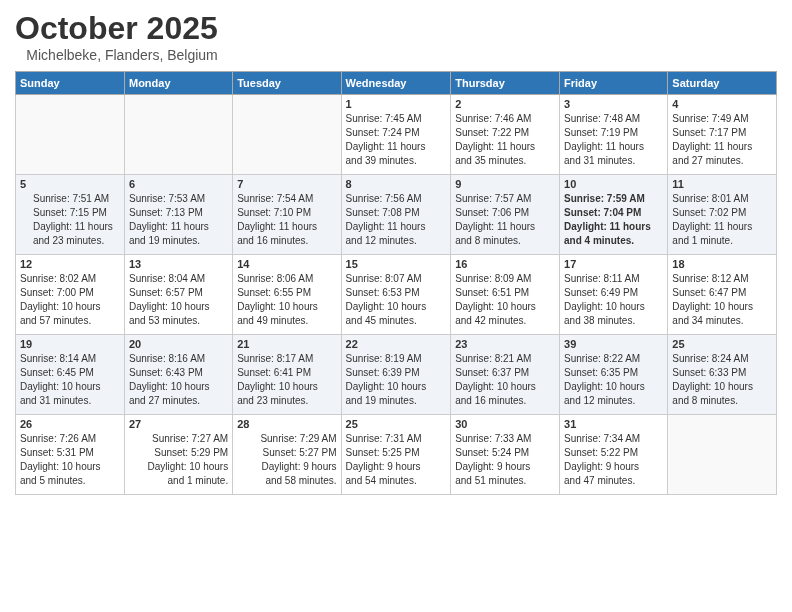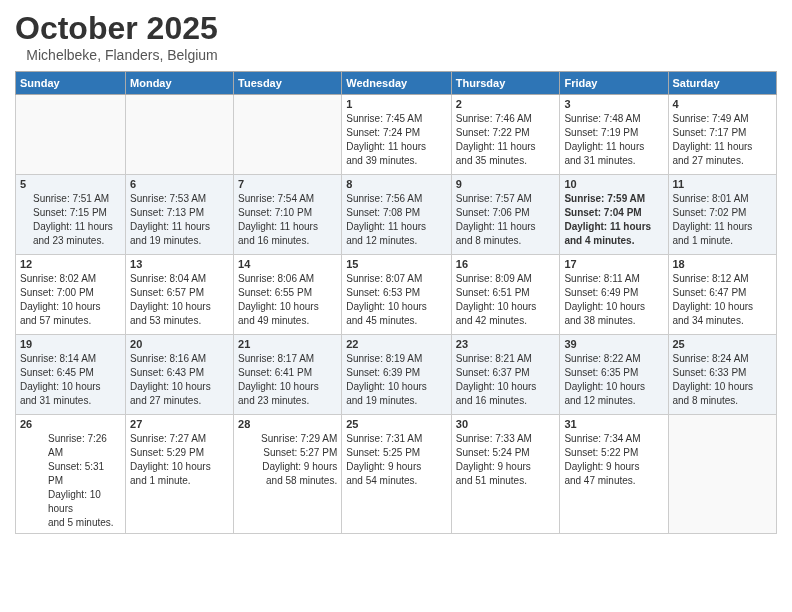--- a/index.html
+++ b/index.html
@@ -296,28 +296,28 @@
             <div class="day-number">25</div>
             <div class="day-info" style="white-space: pre-line;">Sunrise: 8:24 AM
 Sunset: 6:33 PM
 Daylight: 10 hours
 and 8 minutes.</div>
           </td>
         </tr>
         <tr>
           <td class="row-normal">
             <div class="day-number">26</div>
-            <div class="day-info" style="white-space: pre-line; margin-left: 28px;">Sunrise: 7:26 AM
+            <div class="day-info" style="white-space: pre-line;">Sunrise: 7:26 AM
 Sunset: 5:31 PM
 Daylight: 10 hours
 and 5 minutes.</div>
           </td>
           <td class="row-normal">
             <div class="day-number">27</div>
-            <div class="day-info" style="white-space: pre-line;">Sunrise: 7:27 AM
+            <div class="day-info" style="white-space: pre-line; text-align: right;">Sunrise: 7:27 AM
 Sunset: 5:29 PM
 Daylight: 10 hours
 and 1 minute.</div>
           </td>
           <td class="row-normal">
             <div class="day-number">28</div>
             <div class="day-info" style="white-space: pre-line; text-align: right;">Sunrise: 7:29 AM
 Sunset: 5:27 PM
 Daylight: 9 hours
 and 58 minutes.</div>

